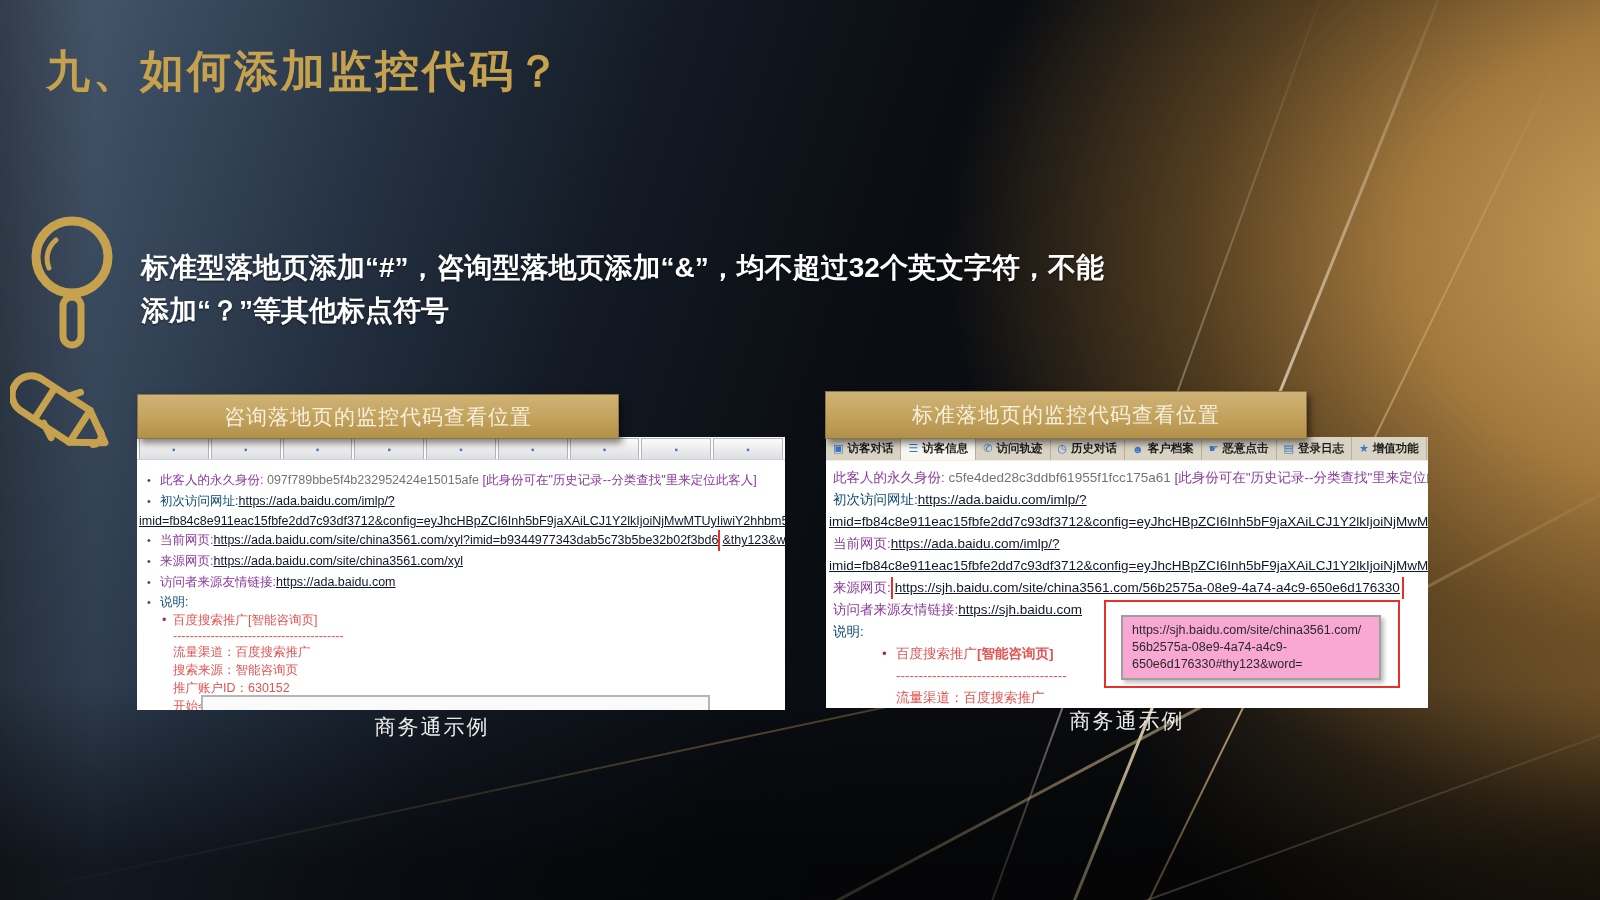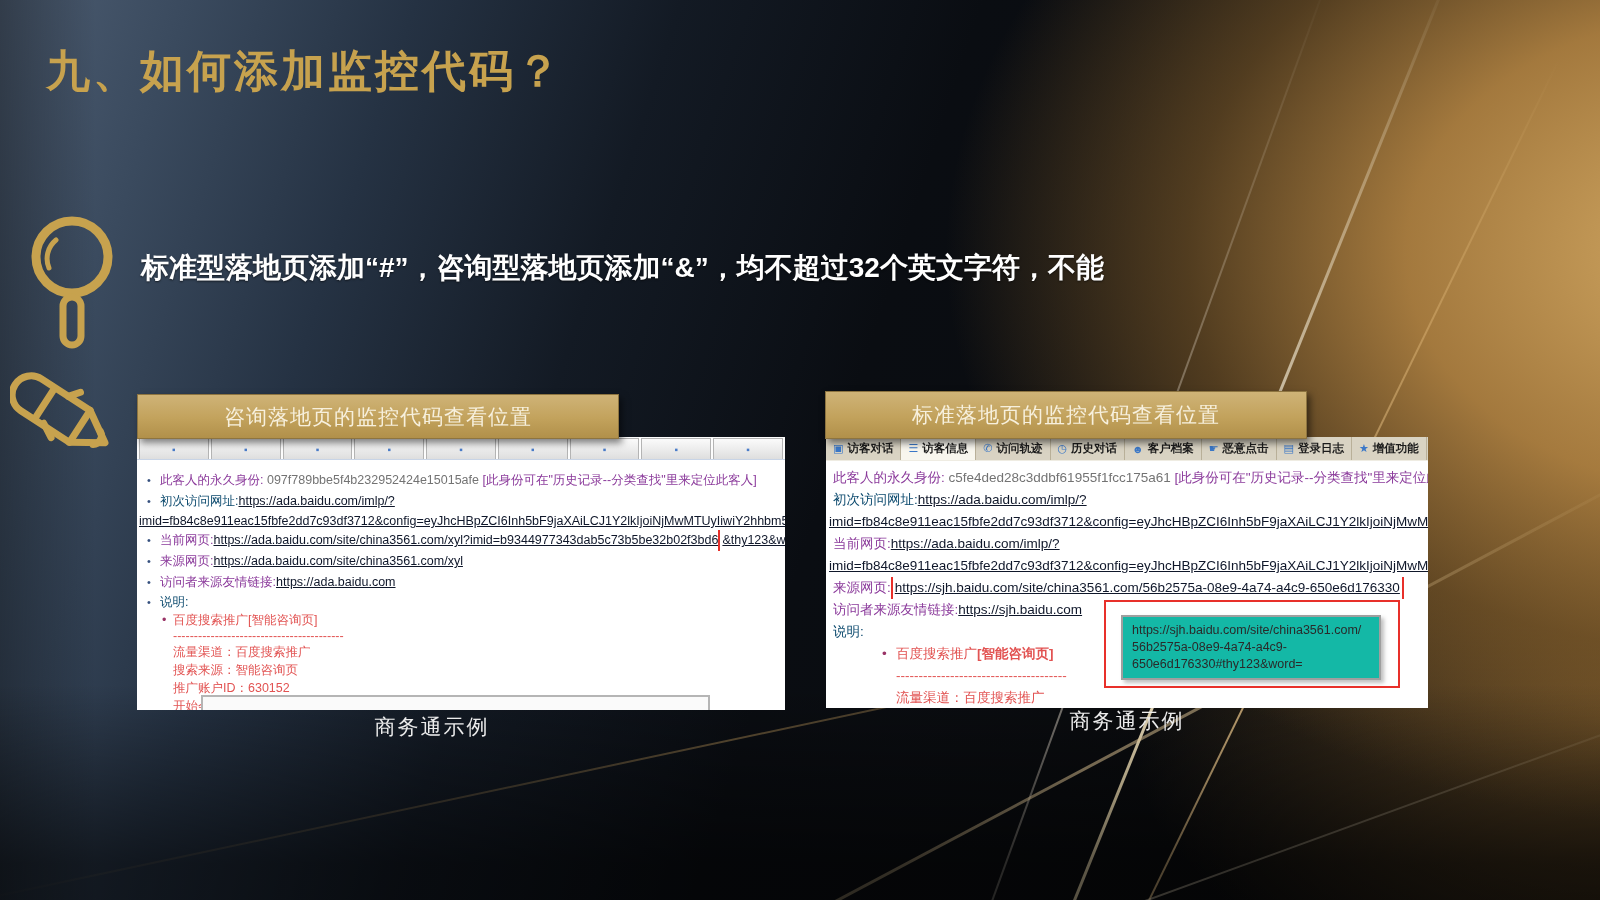--- a/index.html
+++ b/index.html
@@ -62,21 +62,21 @@
 
   .pu{color:#8b3a9b;margin-top:44px;}
   .or{color:#737373;}
   .gr{color:#0c4a6e;margin-top:21px;}
   .lk{color:#0f172a;text-decoration:underline;cursor:pointer;}
   .rd{color:#e25352;}
   .rd.bold{font-weight:bold;}
   .redbox{border:2px solid #e8302a;padding:20px 2px;margin:-5px 0;}
   .partialbox{position:absolute;left:64px;bottom:-5px;width:505px;height:16px;border:2px solid #b5b5b5;background:#fafafa;}
 
-  .tooltip{position:absolute;left:295px;top:178px;width:238px;background:#14b8a6;border:2px solid #9f9f9f;box-shadow:3px 3px 4px rgba(0,0,0,0.25);padding:5px 9px;font-size:12.5px;line-height:17px;color:#2a2a2a;z-index:3;white-space:nowrap;}
+  .tooltip{position:absolute;left:295px;top:178px;width:238px;background:#f9a8d4;border:2px solid #9f9f9f;box-shadow:3px 3px 4px rgba(0,0,0,0.25);padding:5px 9px;font-size:12.5px;line-height:17px;color:#2a2a2a;z-index:3;white-space:nowrap;}
   .tip-redbox{position:absolute;left:278px;top:163px;width:292px;height:84px;border:2px solid #e8302a;z-index:4;pointer-events:none;}
 
   .caption{position:absolute;font-size:21px;color:#ececec;text-align:center;letter-spacing:2px;}
   .caption.cl{left:107px;top:713px;width:650px;}
   .caption.cr{left:826px;top:707px;width:602px;}
 </style>
 </head>
 <body>
 
 <div class="slide">
@@ -100,20 +100,21 @@
     <g transform="rotate(33 55 50)" fill="none" stroke="#c7a24e" stroke-width="7" stroke-linejoin="round" stroke-linecap="round">
       <path d="M14 30 h58 v38 h-58 a19 19 0 0 1 0 -38 z"></path>
       <path d="M30 32 v34 M46 30 l8 -10 M40 66 l14 8"></path>
       <path d="M72 30 L102 49 L72 68"></path>
       <path d="M92 42 a9 9 0 0 1 1 15"></path>
     </g>
   </svg>
 
   <div class="lead">
     <div>标准型落地页添加“#”，咨询型落地页添加“&amp;”，均不超过32个英文字符，不能</div>
+    <div>添加“？”等其他标点符号</div>
   </div>
 
   <div class="banner br">标准落地页的监控代码查看位置</div>
   <div class="banner bl">咨询落地页的监控代码查看位置</div>
 
   <div class="shot sl">
     <div class="ltabs">
       <div class="ltab">▪</div>
       <div class="ltab">▪</div>
       <div class="ltab">▪</div>

